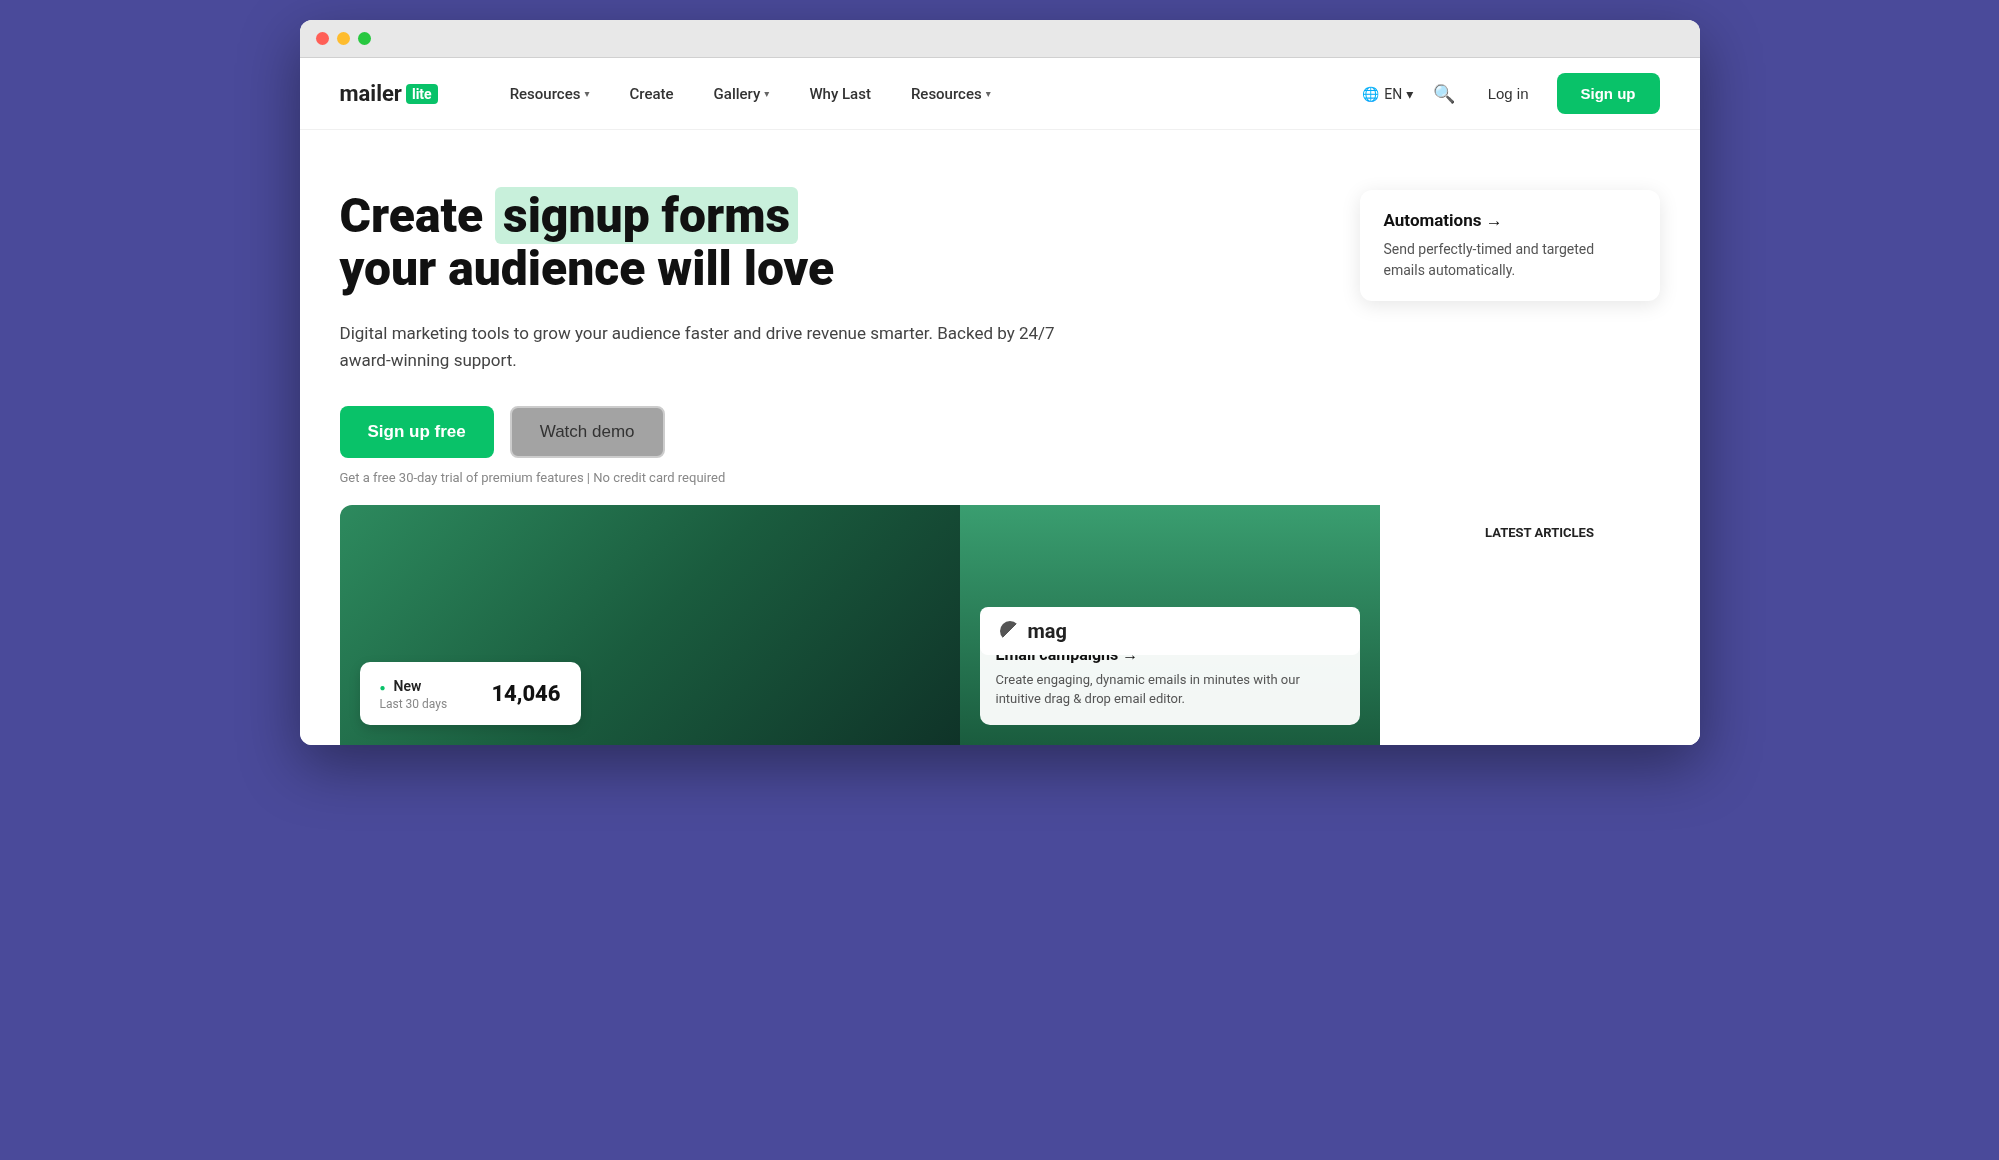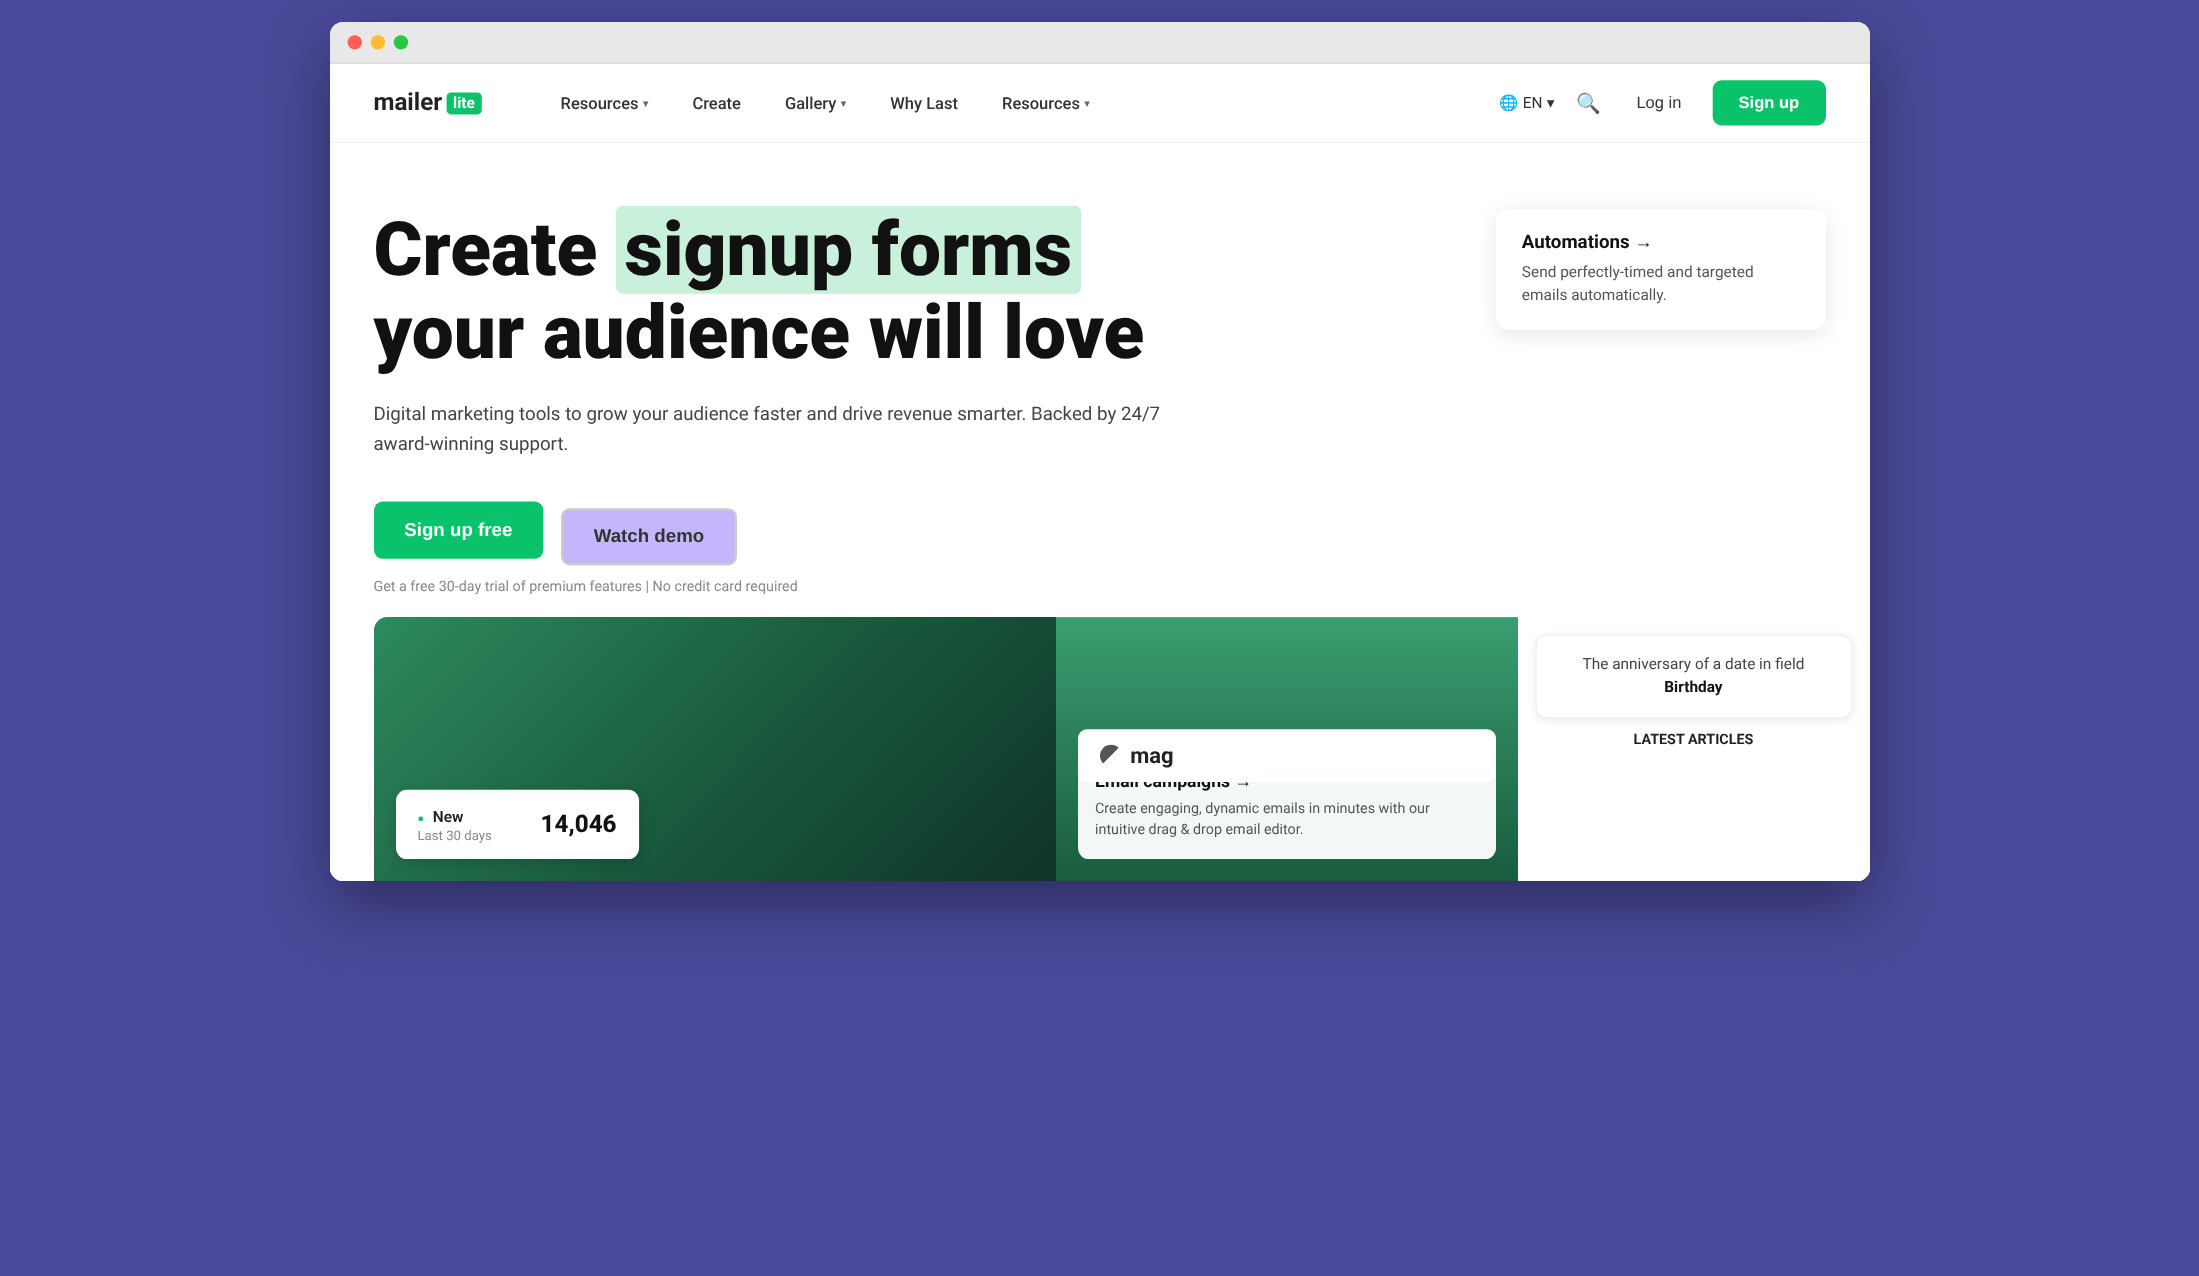--- a/index.html
+++ b/index.html
@@ -149,21 +149,21 @@
       cursor: pointer;
     }
 
     
     .hero {
       padding: 60px 40px 20px 40px;
       position: relative;
     }
 
     .hero-headline {
-      font-size: 68px;
+      font-size: 48px;
       font-weight: 900;
       line-height: 1.1;
       color: #111;
       max-width: 800px;
     }
 
     .highlight {
       background: #c8f0db;
       border-radius: 6px;
       padding: 0 8px;
@@ -190,29 +190,28 @@
       color: #fff;
       border: none;
       border-radius: 8px;
       padding: 16px 28px;
       font-size: 17px;
       font-weight: 700;
       cursor: pointer;
     }
 
     .btn-watch-demo {
-      background: #c4b5fd;
+      background: #a3a3a3;
       color: #333;
       border: 2px solid #ccc;
       border-radius: 8px;
       padding: 14px 28px;
       font-size: 17px;
-      font-weight: 700;
-      cursor: pointer;
-      margin-top: 12px;
+      font-weight: 400;
+      cursor: pointer;
     }
 
     .trial-note {
       margin-top: 12px;
       font-size: 13px;
       color: #888;
     }
 
     
     .hero-right-card {
@@ -526,26 +525,20 @@
           <div class="email-campaign-title">Email campaigns →</div>
           <p class="email-campaign-desc">Create engaging, dynamic emails in minutes with our intuitive drag &amp; drop email editor.</p>
         </div>
         <div class="mag-logo-box" style="position:absolute; bottom: 90px; left: 20px; right: 20px;">
           <span class="mag-circle"></span>
           <span>mag</span>
         </div>
       </div>
 
       <div class="showcase-right">
-        <div class="anniversary-card">
-          <p class="anniversary-text">
-            <span>The anniversary of a date in field</span>
-            <span class="anniversary-bold">Birthday</span>
-          </p>
-        </div>
 
 
         <div class="latest-articles-label">LATEST ARTICLES</div>
       </div>
     </div>
 
   </div>
 </div>
 
 </body></html>

